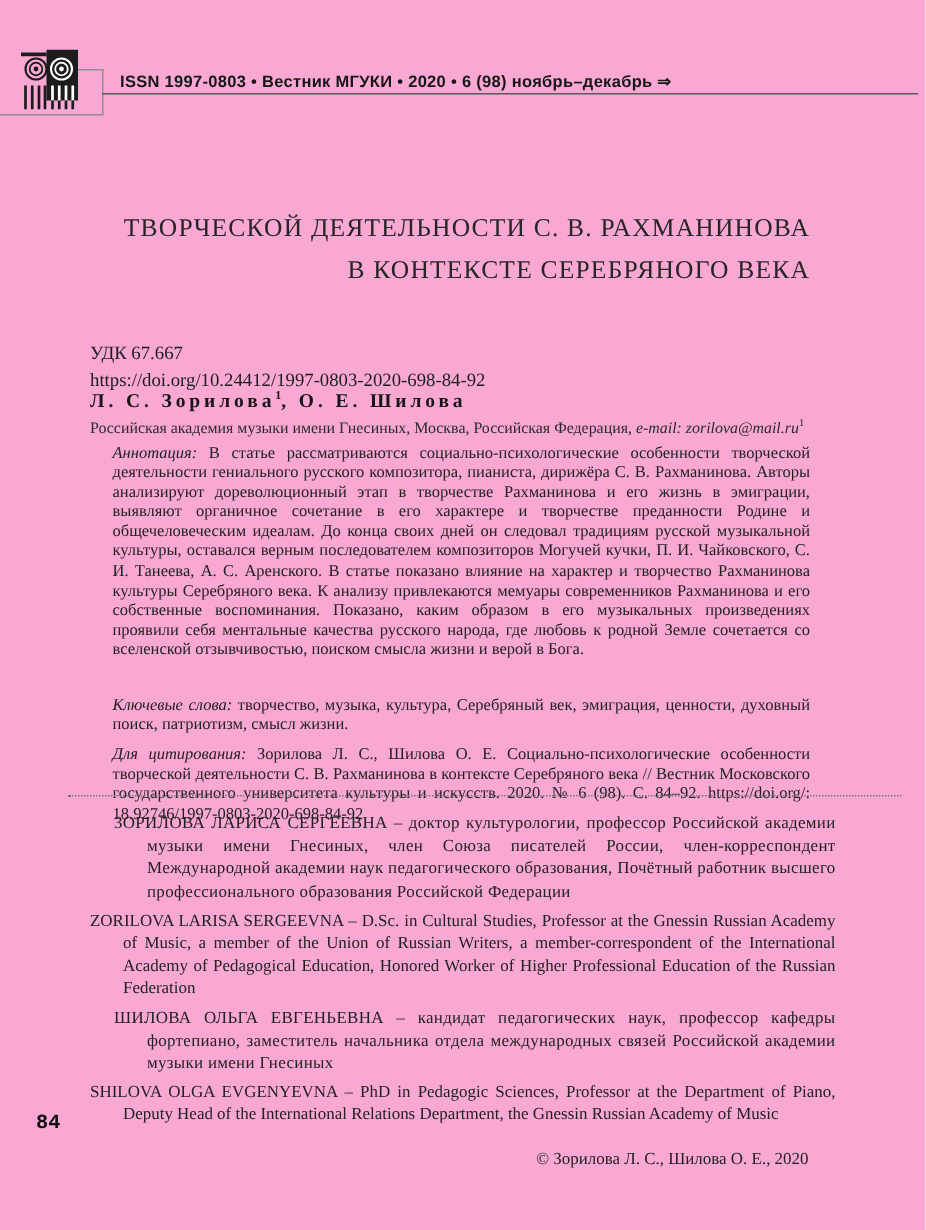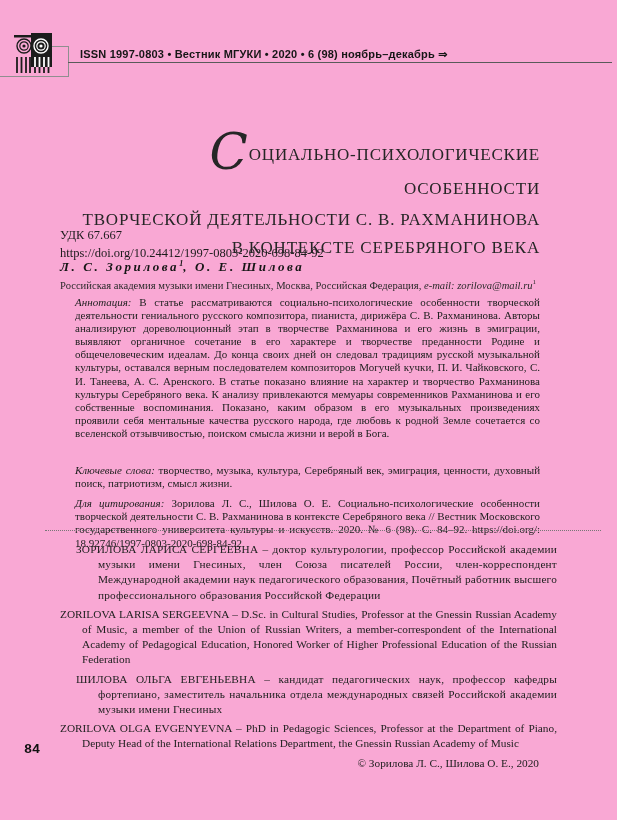--- a/index.html
+++ b/index.html
@@ -28,21 +28,21 @@
   .title .line1{line-height:34px;}
   .drop-initial{
     font-size:50px;font-style:italic;font-family:"DejaVu Serif",serif;
     line-height:0;vertical-align:-9px;margin-right:1px;letter-spacing:0;
   }
   
   .meta{position:absolute;left:60px;top:227px;font-size:12.5px;line-height:17.5px;color:#1c1c1c;}
   
   .authors{
     position:absolute;left:60px;top:259px;font-size:13px;font-weight:bold;
-    letter-spacing:2.6px;color:#161616;font-style:italic;
+    letter-spacing:2.6px;color:#161616;
   }
   .authors sup{font-size:8px;letter-spacing:0;}
   .affiliation{position:absolute;left:60px;top:278px;font-size:10.6px;color:#2a2a2a;white-space:nowrap;}
   .affiliation .it{font-style:italic;}
   .affiliation sup{font-size:7px;}
   
   .abstract-block{
     position:absolute;left:75px;top:296px;width:465px;
     font-size:11px;line-height:13.1px;text-align:justify;color:#222;
   }
@@ -51,21 +51,21 @@
   .abstract-block .para-keywords{margin-bottom:7px;}
   .lbl{font-style:italic;}
   
   .dotted-sep{position:absolute;left:45px;top:530px;width:556px;height:0;
     border-bottom:1px dotted #777;}
   
   .bios{position:absolute;left:60px;top:542px;width:497px;
     font-size:11.3px;line-height:15.2px;color:#222;}
   .bio{margin:0 0 4px 0;padding-left:22px;text-indent:-22px;text-align:justify;}
   .bio.ru{margin-left:16px;letter-spacing:.2px;}
-  .copyright{margin-top:4px;text-align:right;padding-right:18px;font-size:11.3px;}
+  .copyright{margin-top:14px;text-align:right;padding-right:18px;font-size:11.3px;}
   
   .page-number{
     position:absolute;left:24px;top:742px;
     font-family:Liberation Mono, monospace;font-weight:bold;font-size:13.5px;color:#111;
   }
 </style>
 </head>
 <body>
 
 <div class="page">
@@ -99,21 +99,20 @@
           <line x1="34.5" y1="34" x2="34.5" y2="40"></line>
       </g>
     </svg>
   </div>
   <div class="frame-step"></div>
   <div class="frame-bottom"></div>
   <div class="header-rule"></div>
   <div class="header-text">ISSN 1997-0803 • Вестник МГУКИ • 2020 • 6 (98) ноябрь–декабрь ⇒</div>
 
   <div class="title">
-    <div class="line1"><span class="drop-initial">С</span><span>ОЦИАЛЬНО-ПСИХОЛОГИЧЕСКИЕ ОСОБЕННОСТИ</span></div>
     <div>ТВОРЧЕСКОЙ ДЕЯТЕЛЬНОСТИ С. В. РАХМАНИНОВА</div>
     <div>В КОНТЕКСТЕ СЕРЕБРЯНОГО ВЕКА</div>
   </div>
 
   <div class="meta">
     <div>УДК 67.667</div>
     <div>https://doi.org/10.24412/1997-0803-2020-698-84-92</div>
   </div>
 
   <div class="authors"><span>Л. С. Зорилова</span><sup>1</sup><span>, О. Е. Шилова</span></div>
@@ -129,19 +128,19 @@
     <p class="para-citation"><span class="lbl">Для цитирования:</span>
       <span>Зорилова Л. С., Шилова О. Е.  Социально-психологические особенности творческой деятельности С. В. Рахманинова в контексте Серебряного века // Вестник Московского государственного университета культуры и искусств. 2020. № 6 (98). С. 84–92. https://doi.org/: 18.92746/1997-0803-2020-698-84-92</span></p>
   </div>
 
   <div class="dotted-sep"></div>
 
   <div class="bios">
     <p class="bio ru">ЗОРИЛОВА ЛАРИСА СЕРГЕЕВНА – доктор культурологии, профессор Российской академии музыки имени Гнесиных, член Союза писателей России, член-корреспондент Международной академии наук педагогического образования, Почётный работник высшего профессионального образования Российской Федерации</p>
     <p class="bio en">ZORILOVA LARISA SERGEEVNA – D.Sc. in Cultural Studies, Professor at the Gnessin Russian Academy of Music, a member of the Union of Russian Writers, a member-correspondent of the International Academy of Pedagogical Education, Honored Worker of Higher Professional Education of the Russian Federation</p>
     <p class="bio ru">ШИЛОВА ОЛЬГА ЕВГЕНЬЕВНА – кандидат педагогических наук, профессор кафедры фортепиано, заместитель начальника отдела международных связей Российской академии музыки имени Гнесиных</p>
-    <p class="bio en">ZORILOVA OLGA EVGENYEVNA – PhD in Pedagogic Sciences, Professor at the Department of Piano, Deputy Head of the International Relations Department, the Gnessin Russian Academy of Music</p>
+    <p class="bio en">SHILOVA OLGA EVGENYEVNA – PhD in Pedagogic Sciences, Professor at the Department of Piano, Deputy Head of the International Relations Department, the Gnessin Russian Academy of Music</p>
     <div class="copyright">© Зорилова Л. С., Шилова О. Е., 2020</div>
   </div>
 
   <div class="page-number">84</div>
 
 </div>
 
 </body></html>

